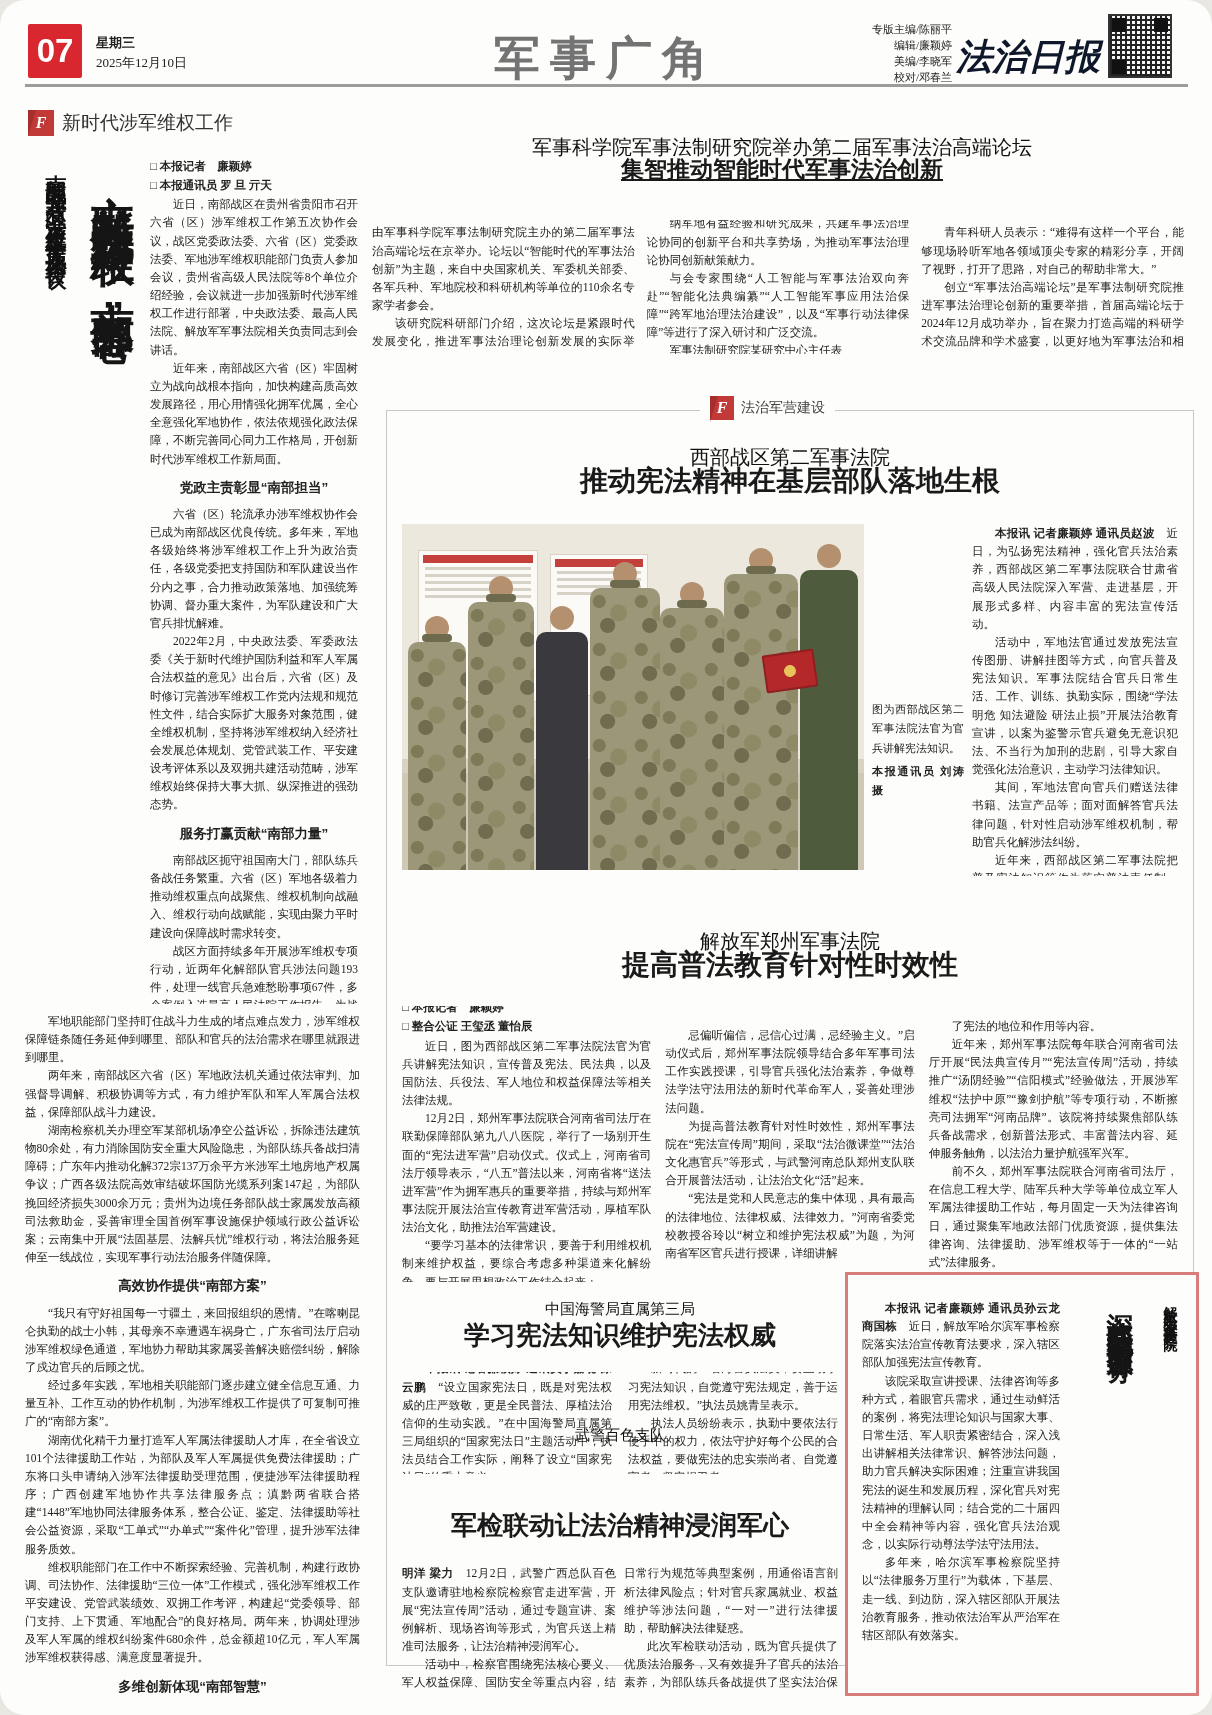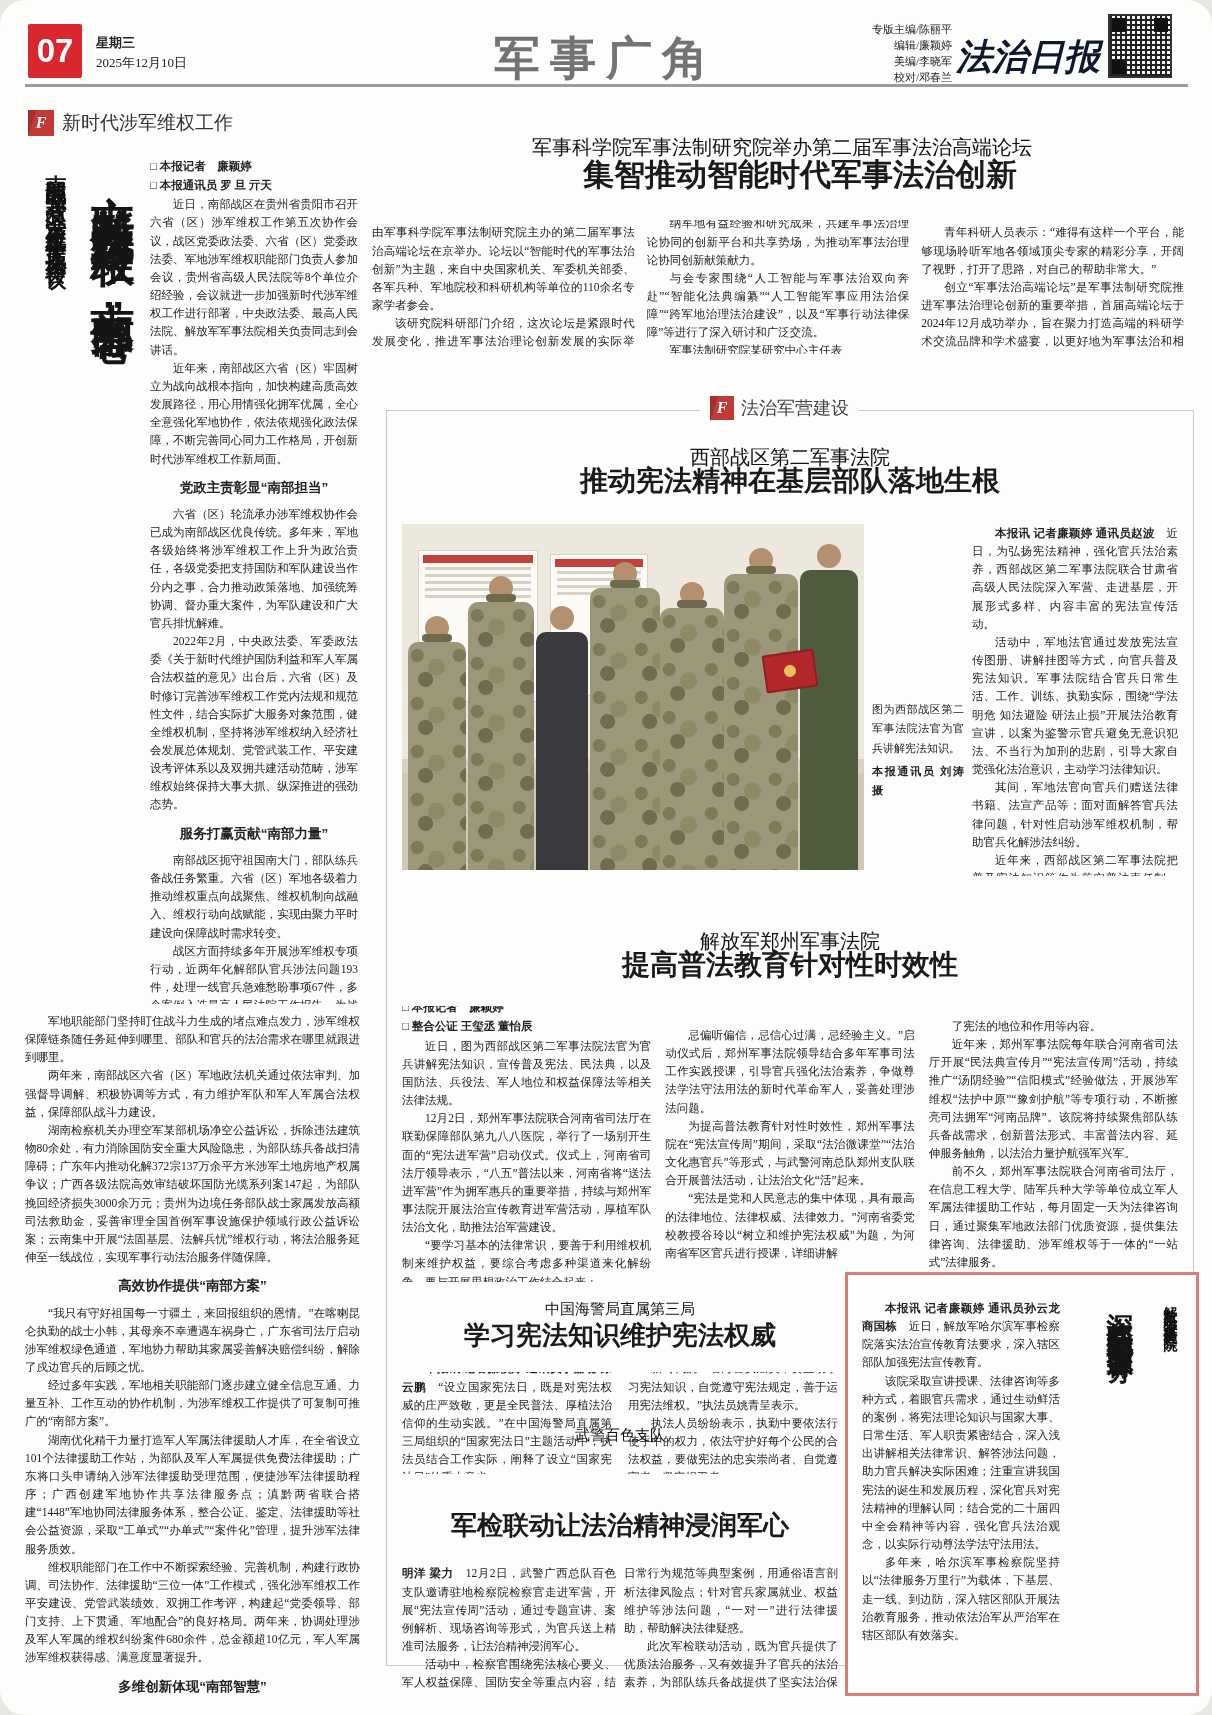--- a/index.html
+++ b/index.html
@@ -46,21 +46,21 @@
   .narrow-col{left:150px;top:156px;width:208px;height:848px;}
   .wide-col{left:25px;top:1012px;width:335px;height:690px;}
   
   .kicker-c{text-align:center;font-size:20px;color:#111;}
   .headline-c{text-align:center;font-family:"Liberation Sans",sans-serif;font-weight:800;color:#1a1a1a;white-space:nowrap;}
   .cols{display:flex;overflow:hidden;align-items:center;}
   .cols>div{flex:1;}
   
   .section-box{left:386px;top:410px;width:806px;height:1254px;border:1px solid #c8c8c8;}
   .section-label{left:700px;top:396px;background:#fdfdfb;padding:0 10px;display:flex;align-items:center;gap:7px;
-                 font-size:18px;color:#444;font-family:"Liberation Sans",sans-serif;}
+                 font-size:14px;color:#444;font-family:"Liberation Sans",sans-serif;}
   .section-label .cube{width:24px;height:24px;}
   
   .photo{left:402px;top:524px;width:462px;height:346px;overflow:hidden;
          background:linear-gradient(#ede8de 0 68%,#d9d2c2 68% 72%,#cfc8b6 72% 100%);}
   .board{position:absolute;background:#fbfaf6;border:1px solid #d8d2c4;}
   .board .bar{height:8px;background:#c4403c;margin:4px;}
   .board .ln{height:3px;background:#d7d2c6;margin:4px 6px;}
   .fig{position:absolute;bottom:0;}
   .head{width:24px;height:24px;border-radius:50%;background:#b5906f;margin:0 auto 2px;}
   .capline{width:30px;height:8px;border-radius:4px;background:#6e6a4e;margin:-8px auto 0;position:relative;}
@@ -134,21 +134,21 @@
       <div class="para">湖南检察机关办理空军某部机场净空公益诉讼，拆除违法建筑物80余处，有力消除国防安全重大风险隐患，为部队练兵备战扫清障碍；广东年内推动化解372宗137万余平方米涉军土地房地产权属争议；广西各级法院高效审结破坏国防光缆系列案147起，为部队挽回经济损失3000余万元；贵州为边境任务部队战士家属发放高额司法救助金，妥善审理全国首例军事设施保护领域行政公益诉讼案；云南集中开展“法固基层、法解兵忧”维权行动，将法治服务延伸至一线战位，实现军事行动法治服务伴随保障。</div>
       <div class="subhead">高效协作提供“南部方案”</div>
       <div class="para">“我只有守好祖国每一寸疆土，来回报组织的恩情。”在喀喇昆仑执勤的战士小韩，其母亲不幸遭遇车祸身亡，广东省司法厅启动涉军维权绿色通道，军地协力帮助其家属妥善解决赔偿纠纷，解除了戍边官兵的后顾之忧。</div>
       <div class="para">经过多年实践，军地相关职能部门逐步建立健全信息互通、力量互补、工作互动的协作机制，为涉军维权工作提供了可复制可推广的“南部方案”。</div>
       <div class="para">湖南优化精干力量打造军人军属法律援助人才库，在全省设立101个法律援助工作站，为部队及军人军属提供免费法律援助；广东将口头申请纳入涉军法律援助受理范围，便捷涉军法律援助程序；广西创建军地协作共享法律服务点；滇黔两省联合搭建“1448”军地协同法律服务体系，整合公证、鉴定、法律援助等社会公益资源，采取“工单式”“办单式”“案件化”管理，提升涉军法律服务质效。</div>
       <div class="para">维权职能部门在工作中不断探索经验、完善机制，构建行政协调、司法协作、法律援助“三位一体”工作模式，强化涉军维权工作平安建设、党管武装绩效、双拥工作考评，构建起“党委领导、部门支持、上下贯通、军地配合”的良好格局。两年来，协调处理涉及军人军属的维权纠纷案件680余件，总金额超10亿元，军人军属涉军维权获得感、满意度显著提升。</div>
       <div class="subhead">多维创新体现“南部智慧”</div>
     </div>
 
   <div class="abs kicker-c" style="left:370px;top:134px;width:824px;">军事科学院军事法制研究院举办第二届军事法治高端论坛</div>
-  <div class="abs headline-c" style="left:388px;top:154px;width:824px;font-size:31px;">集智推动智能时代军事法治创新</div>
+  <div class="abs headline-c" style="left:370px;top:154px;width:824px;font-size:23px;text-decoration:underline;">集智推动智能时代军事法治创新</div>
   <div class="abs cols" style="left:372px;top:220px;width:812px;height:134px;gap:12px;">
     <div class="flow">
         <div class="para"><b>本报讯 记者廉颖婷 通讯员张明哲　</b>12月5日，由军事科学院军事法制研究院主办的第二届军事法治高端论坛在京举办。论坛以“智能时代的军事法治创新”为主题，来自中央国家机关、军委机关部委、各军兵种、军地院校和科研机构等单位的110余名专家学者参会。</div>
         <div class="para">该研究院科研部门介绍，这次论坛是紧跟时代发展变化，推进军事法治理论创新发展的实际举措，目的是通过集聚军内外优势资源，吸</div>
       </div>
     <div class="flow">
         <div class="para">纳军地有益经验和研究成果，共建军事法治理论协同的创新平台和共享势场，为推动军事法治理论协同创新献策献力。</div>
         <div class="para">与会专家围绕“人工智能与军事法治双向奔赴”“智能化法典编纂”“人工智能军事应用法治保障”“跨军地治理法治建设”，以及“军事行动法律保障”等进行了深入研讨和广泛交流。</div>
         <div class="para">军事法制研究院某研究中心主任表</div>
       </div>

